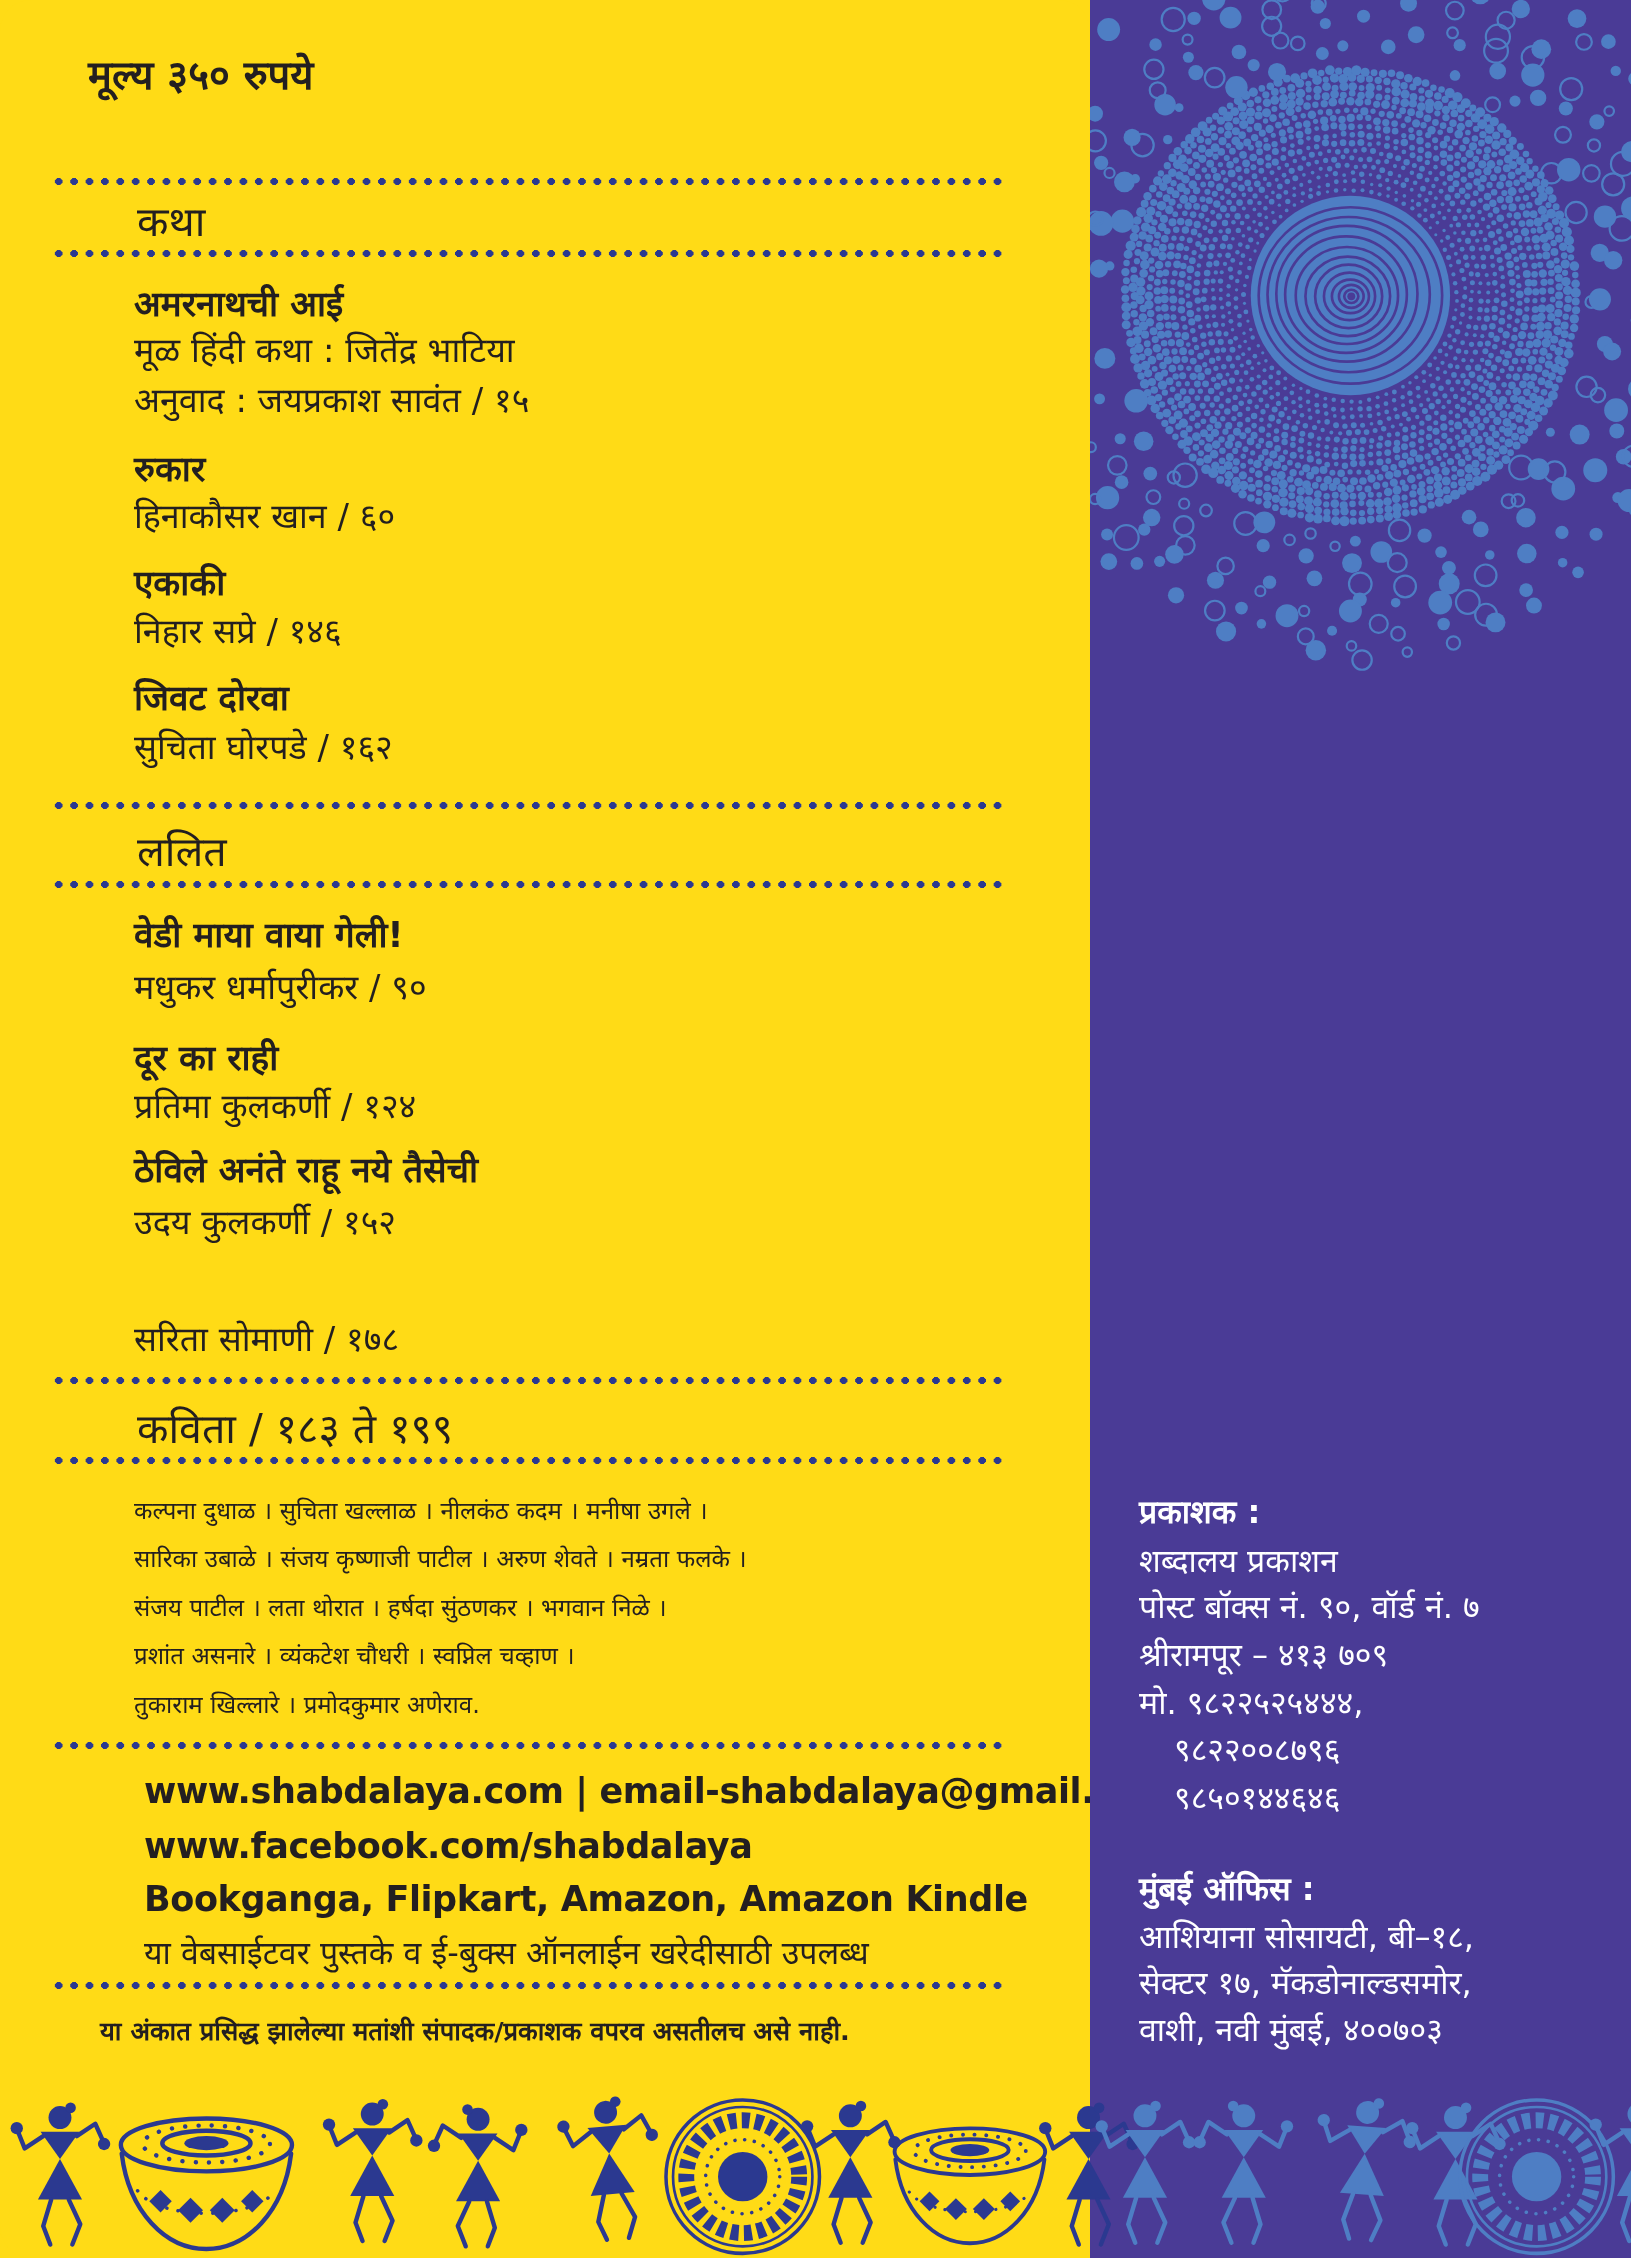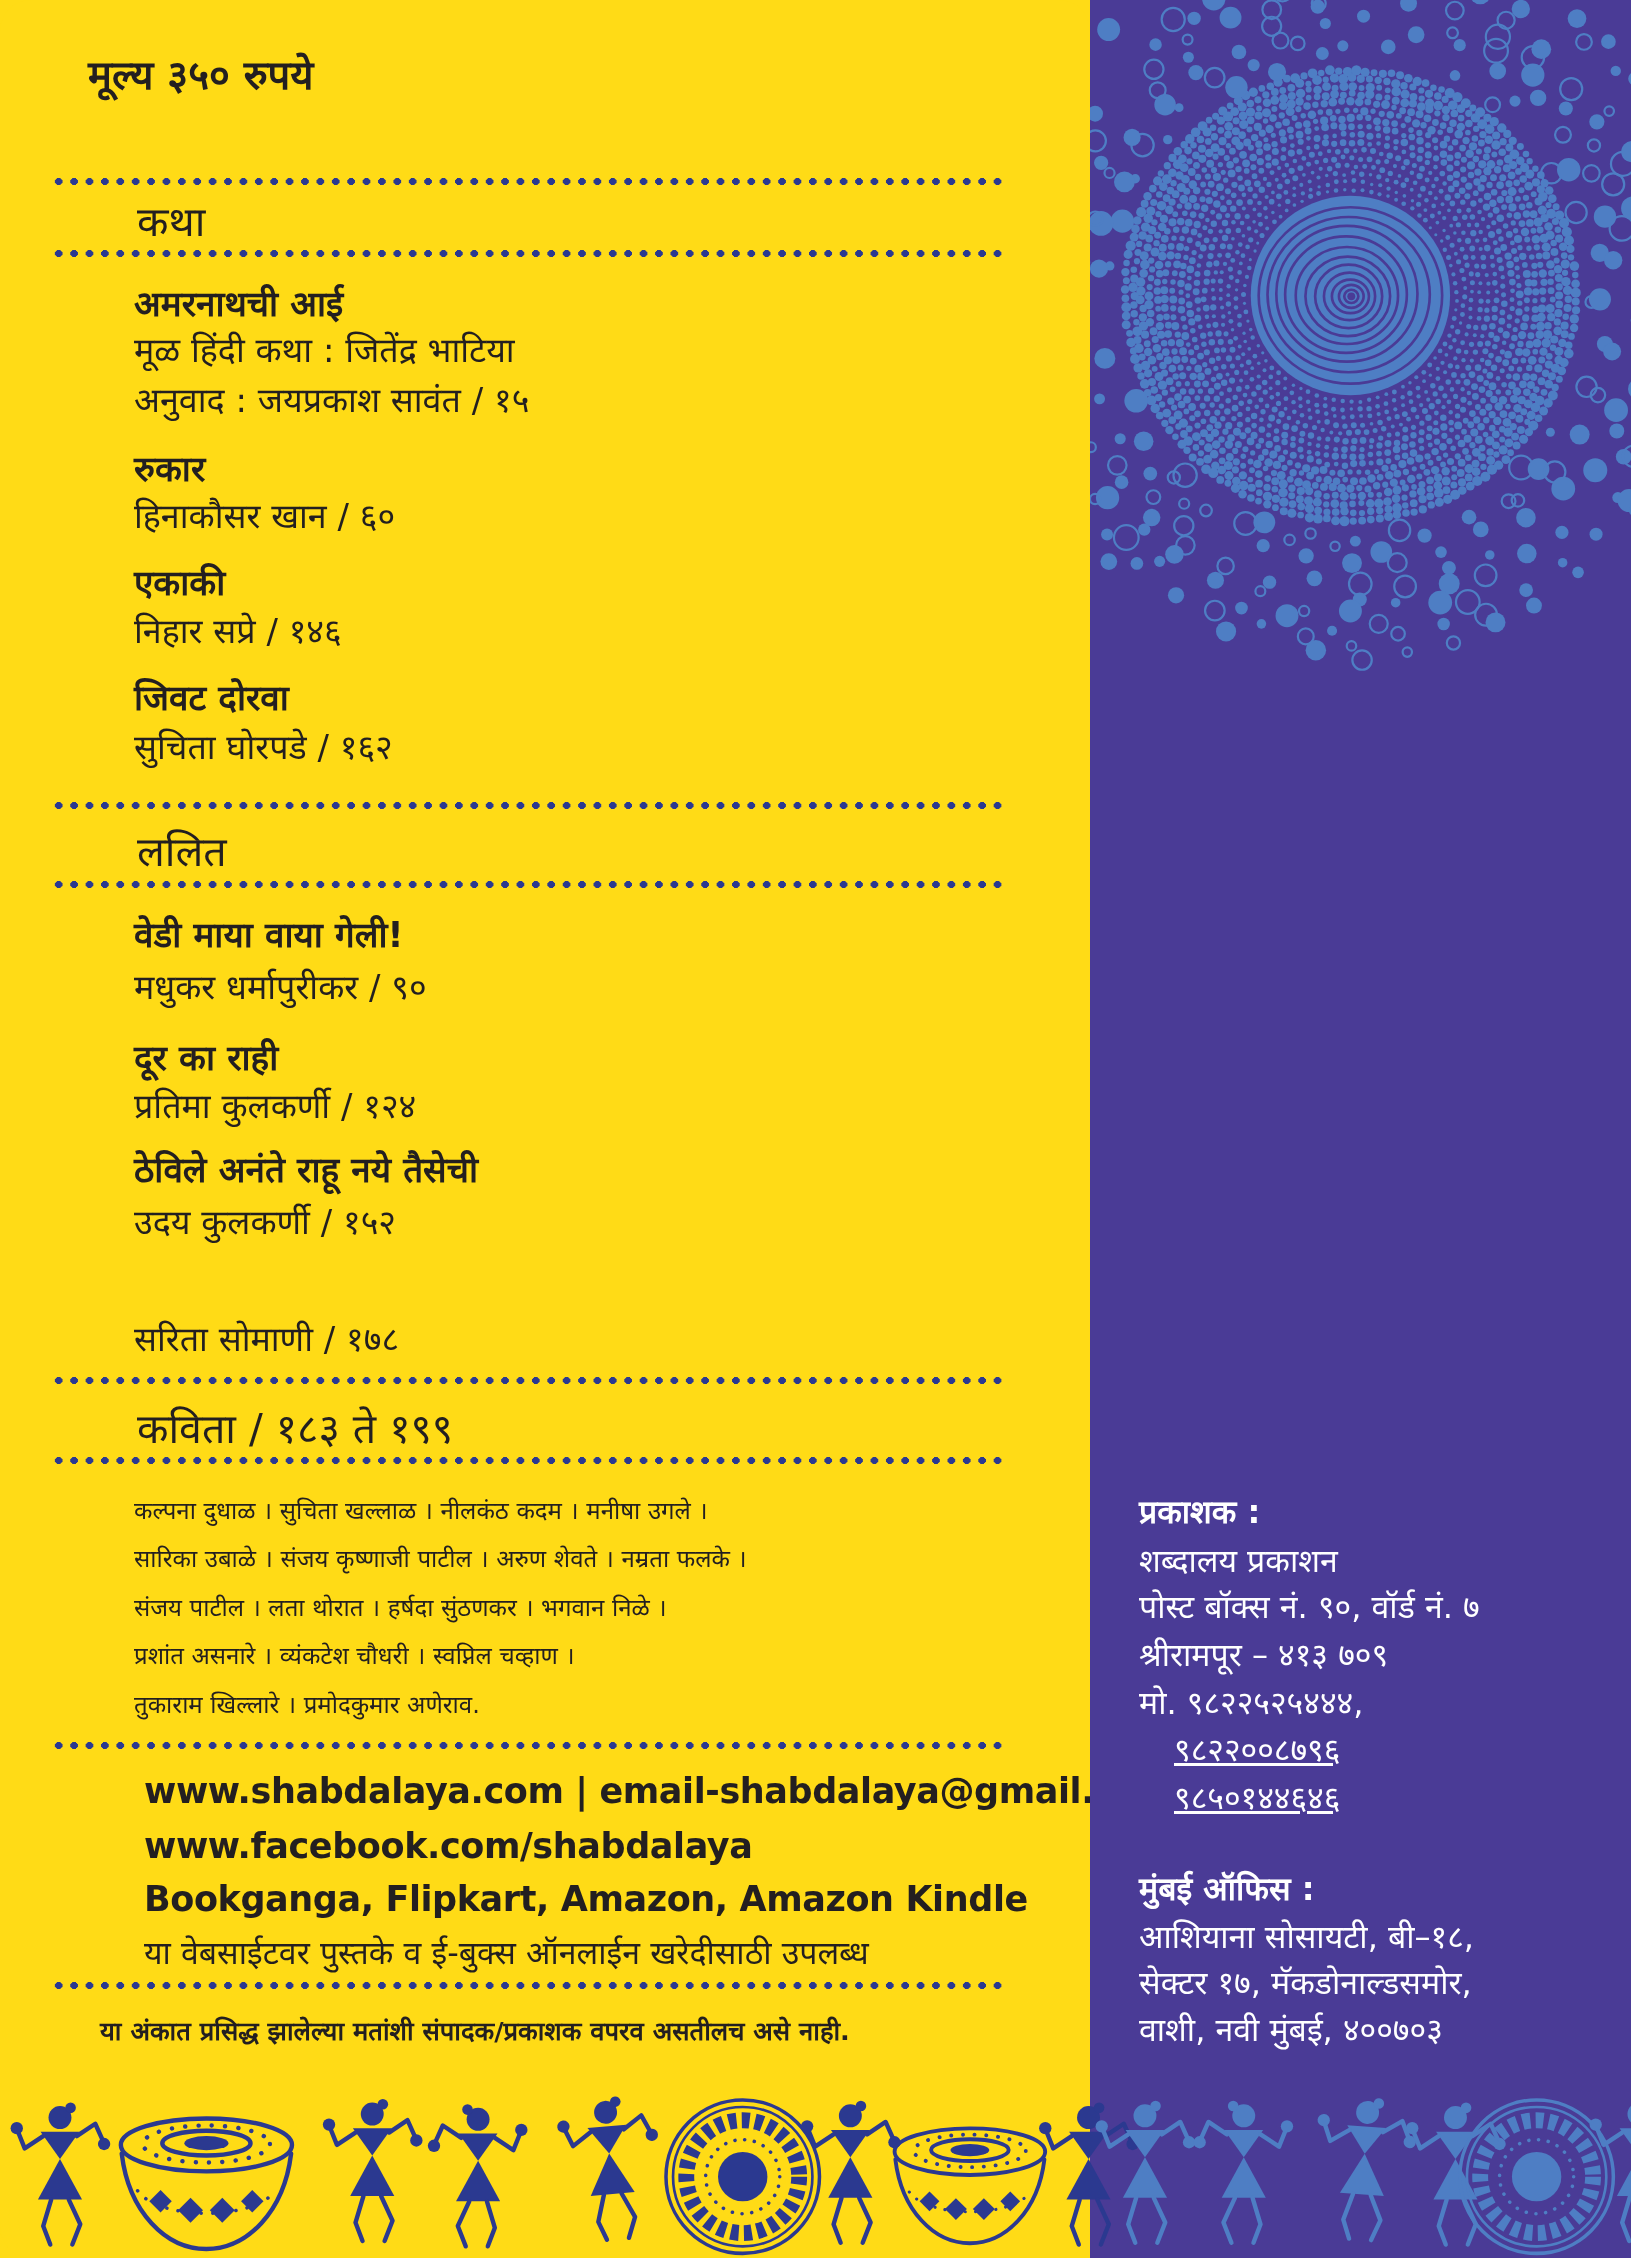--- a/index.html
+++ b/index.html
@@ -29,21 +29,21 @@
   .url{left:144px;font-size:35px;font-weight:bold;letter-spacing:-0.4px;}
   .webnote{left:144px;font-size:32px;}
   .disc{left:100px;font-size:25.6px;font-weight:bold;}
   .dotline{
     position:absolute;left:51px;width:957px;height:13.2px;
     background-image:radial-gradient(ellipse 5.7px 5px at 7.7px 6.6px, var(--navy) 68%, transparent 72%);
     background-size:15.4px 13.2px;background-repeat:repeat-x;
   }
   .rp{position:absolute;color:var(--white);font-size:32px;left:49px;white-space:nowrap;}
   .rp.b{font-weight:bold;}
-  .rp.indent{left:84px;text-decoration:underline;}
+  .rp.indent{left:84px;}
   .mandala{position:absolute;left:0;top:0;}
   .warli{position:absolute;left:0;bottom:0;}
   .wl{fill:none;stroke:currentColor;stroke-width:5;stroke-linecap:round;stroke-linejoin:round;}
 </style>
 </head>
 <body>
 
 <div class="page">
 
   <div class="left-panel">

